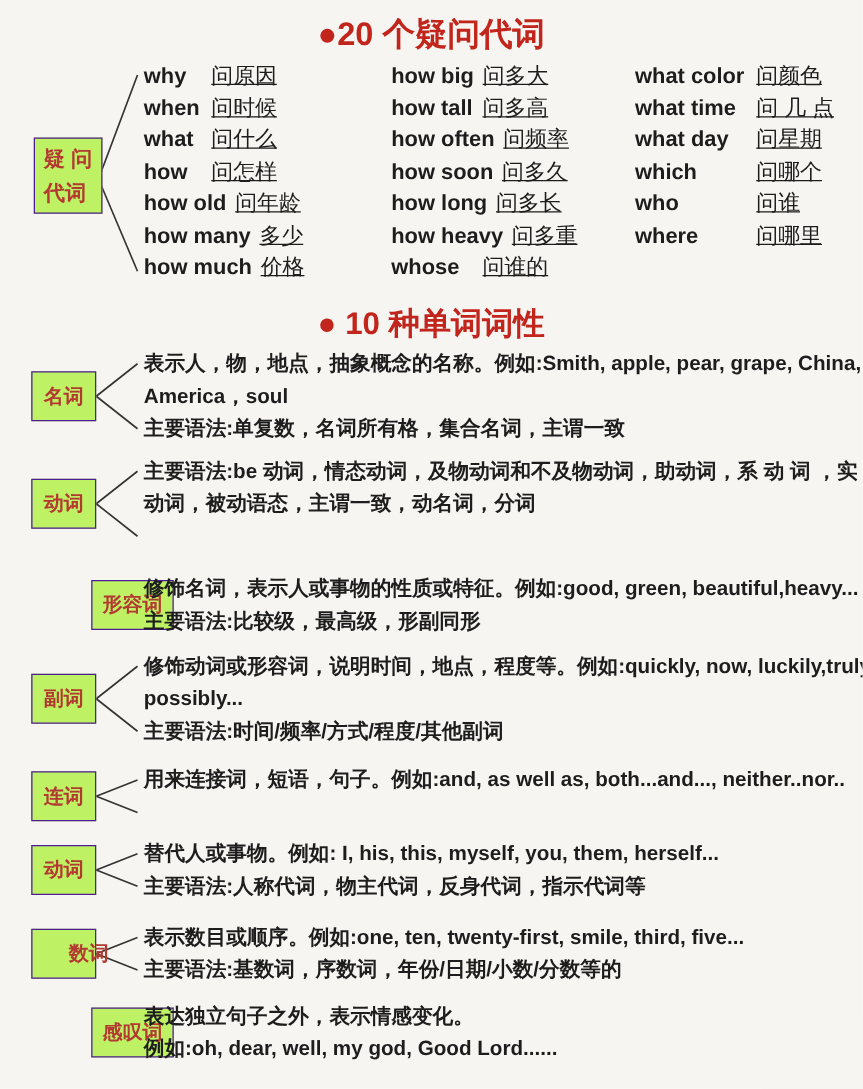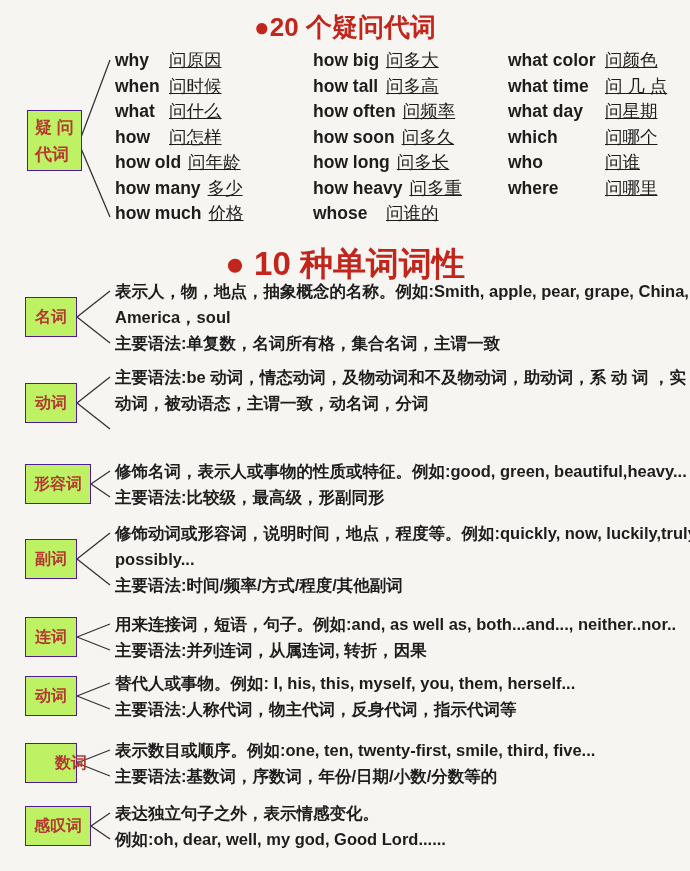--- a/index.html
+++ b/index.html
@@ -12,37 +12,37 @@
     color:#1d1d1d;
   }
   .section-title{
     position:absolute;left:0;width:690px;
     text-align:center;
     font-weight:bold;
     color:#c1251c;
     white-space:nowrap;
   }
   .title1{top:10px;font-size:26px;}
-  .title2{top:242px;font-size:33px;}
+  .title2{top:242px;font-size:25px;}
   svg.connectors{position:absolute;left:0;top:0;pointer-events:none;}
   .label-box{
     position:absolute;
     border:1px solid #4c1d95;
     background:#bef264;
     display:flex;align-items:center;justify-content:center;
     color:#b23a31;font-weight:bold;
     box-sizing:border-box;
   }
   .qbox{
     left:27px;top:110px;width:55px;height:61px;
     display:block;padding:3px 0 0 7px;
     font-size:17px;line-height:27px;
   }
   .pos-box{left:25px;width:52px;height:40px;font-size:16px;white-space:nowrap;}
-  .pos-box.wide{width:66px;}
+  .pos-box.wide{width:66px;margin-left:48px;}
   .qcol{position:absolute;top:48px;}
   .qcol .qrow{display:flex;height:25.5px;line-height:25.5px;font-size:17.5px;white-space:nowrap;}
   .qrow .en{font-weight:bold;margin-right:7px;}
   .qrow .zh{font-weight:normal;text-decoration:underline;}
   .col1{left:115px;}
   .col2{left:313px;}
   .col3{left:508px;}
   .col1 .en{min-width:47px;}
   .col2 .en{min-width:66px;}
   .col3 .en{min-width:90px;}
@@ -211,21 +211,20 @@
     <div class="line">修饰动词或形容词，说明时间，地点，程度等。例如:quickly, now, luckily,truly,</div>
     <div class="line">possibly...</div>
     <div class="line">主要语法:时间/频率/方式/程度/其他副词</div>
   </div>
 
   <div class="label-box pos-box" style="top:617px;">
     <span>连词</span>
   </div>
   <div class="entry-text" style="top:611px;">
     <div class="line">用来连接词，短语，句子。例如:and, as well as, both...and..., neither..nor..</div>
-    <div class="line">主要语法:并列连词，从属连词, 转折，因果</div>
   </div>
 
   <div class="label-box pos-box" style="top:676px;">
     <span>动词</span>
   </div>
   <div class="entry-text" style="top:670px;">
     <div class="line">替代人或事物。例如: I, his, this, myself, you, them, herself...</div>
     <div class="line">主要语法:人称代词，物主代词，反身代词，指示代词等</div>
   </div>
 

